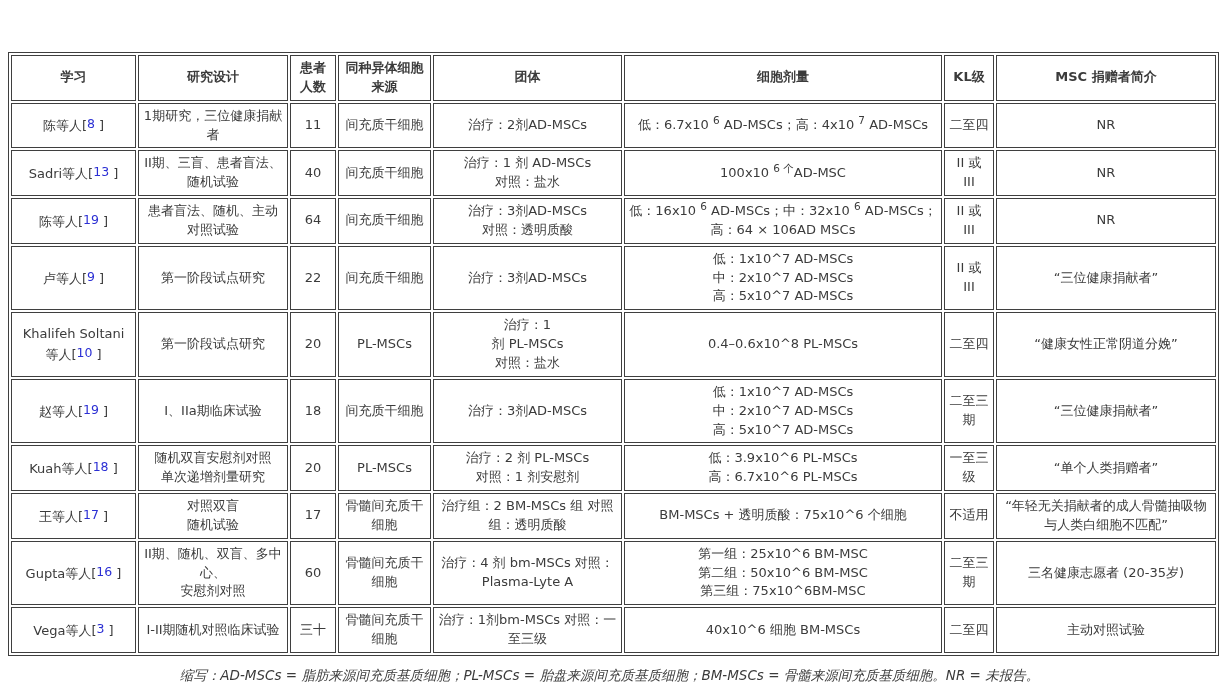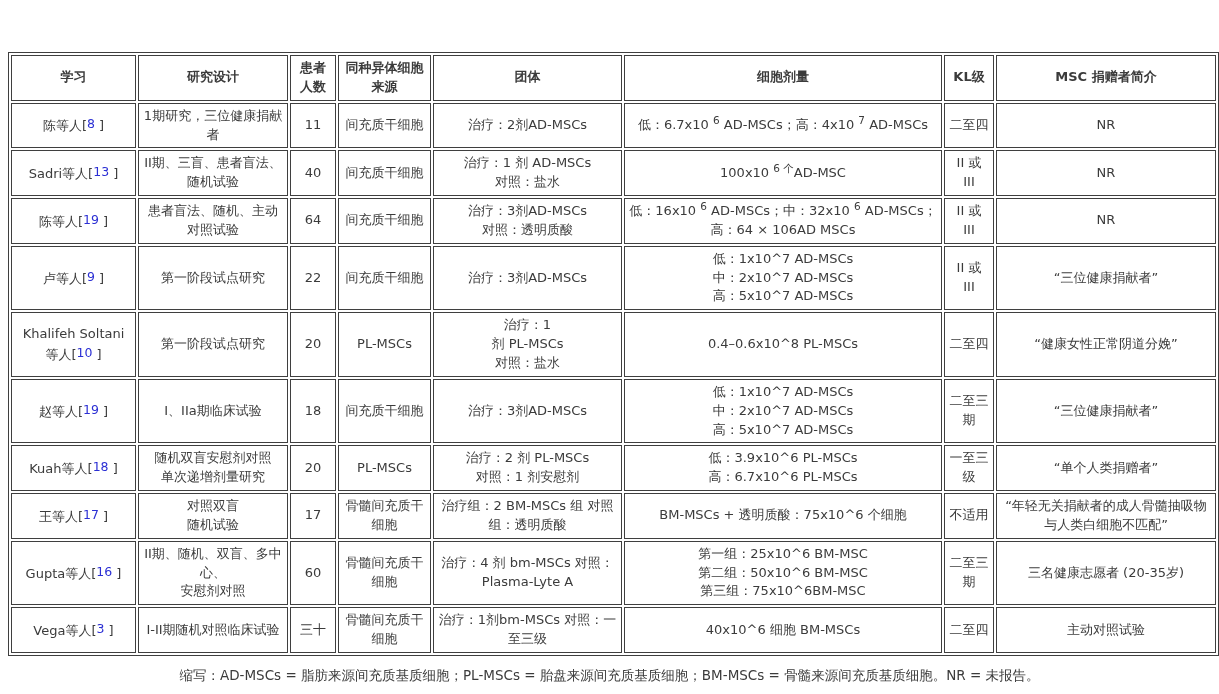--- a/index.html
+++ b/index.html
@@ -30,21 +30,21 @@
     text-align:center;vertical-align:middle;
     padding:3px 4px;line-height:1.45;
     overflow-wrap:break-word;word-break:normal;
   }
   th{font-weight:bold;height:34px;}
   td{height:33px;}
   sup{font-size:10.5px;line-height:0;}
   .ref{color:var(--link);font-size:12.5px;vertical-align:1.5px;}
   .footer{
     margin-top:11px;text-align:center;
-    font-size:13.5px;color:var(--text);
+    font-size:13.5px;color:var(--text);font-style:italic;
   }
   col.c-study{width:125px}
   col.c-design{width:150px}
   col.c-patients{width:46px}
   col.c-source{width:93px}
   col.c-groups{width:189px}
   col.c-dose{width:318px}
   col.c-kl{width:50px}
   col.c-donor{width:220px}
 </style>

